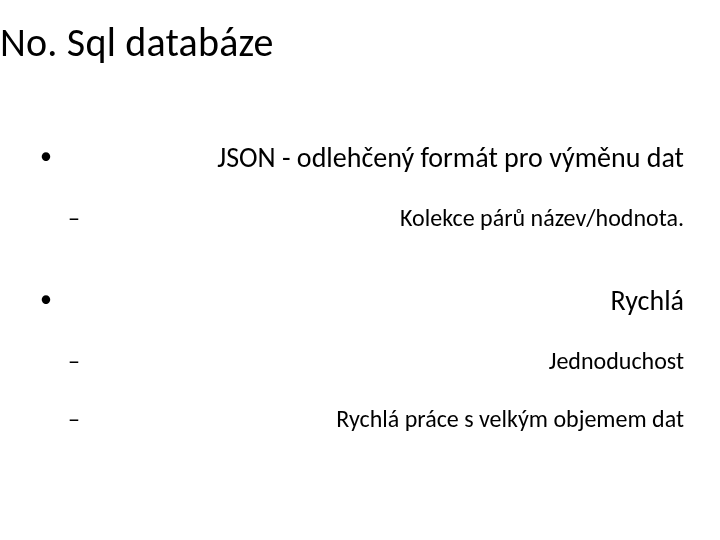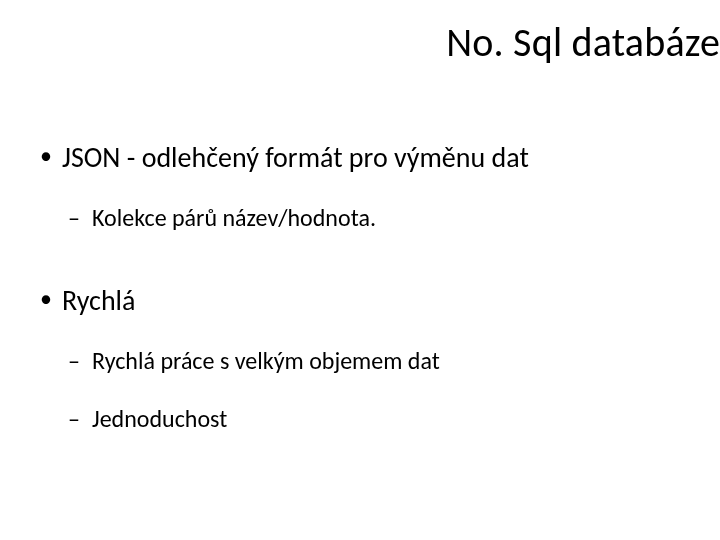--- a/index.html
+++ b/index.html
@@ -15,21 +15,21 @@
     width: 720px;
     height: 540px;
     position: relative;
     box-sizing: border-box;
   }
   .title {
     position: absolute;
     top: 18px;
     left: 0;
     right: 0;
-    text-align: right;
+    text-align: left;
     font-size: 40px;
     font-weight: 400;
     letter-spacing: 0.2px;
   }
   .body {
     position: absolute;
     top: 140px;
     left: 36px;
     right: 36px;
   }
@@ -37,20 +37,21 @@
     list-style: none;
     margin: 0;
     padding: 0;
   }
   ul.level1 > li {
     position: relative;
     padding-left: 26px;
     font-size: 28px;
     line-height: 1.25;
     margin-bottom: 6px;
+    text-align: right;
   }
   ul.level1 > li::before {
     content: "•";
     position: absolute;
     left: 4px;
     top: 0;
     font-size: 24px;
     line-height: 1.35;
   }
   ul.level2 {
@@ -96,22 +97,22 @@
       </li>
     </ul>
 
     <div class="gap"></div>
 
     <ul class="level1">
       <li>
         <span>Rychlá</span>
         <ul class="level2">
           <li>
-            <span>Rychlá práce s velkým objemem dat</span>
+            <span>Jednoduchost</span>
           </li>
           <li>
-            <span>Jednoduchost</span>
+            <span>Rychlá práce s velkým objemem dat</span>
           </li>
         </ul>
       </li>
     </ul>
   </div>
 </div>
 
 </body></html>

